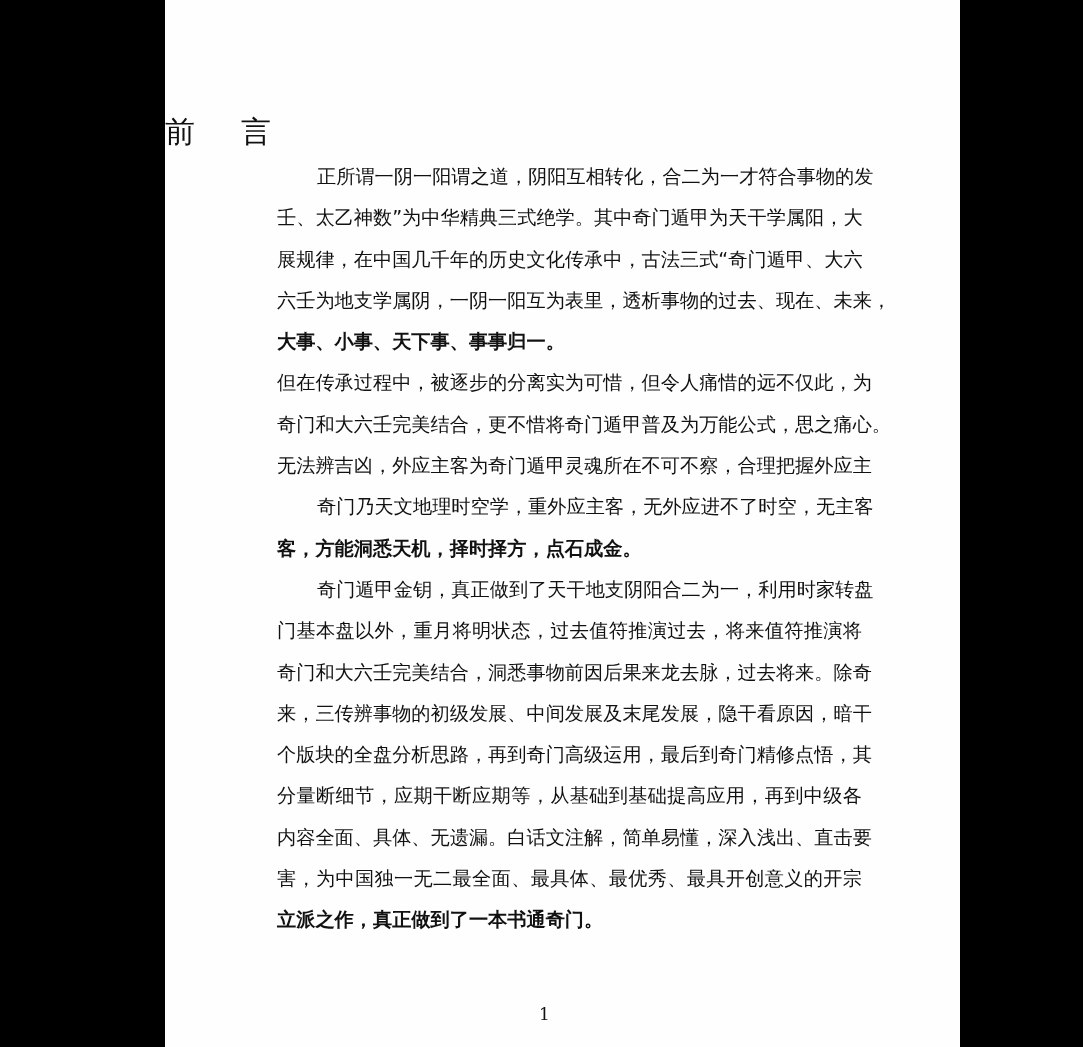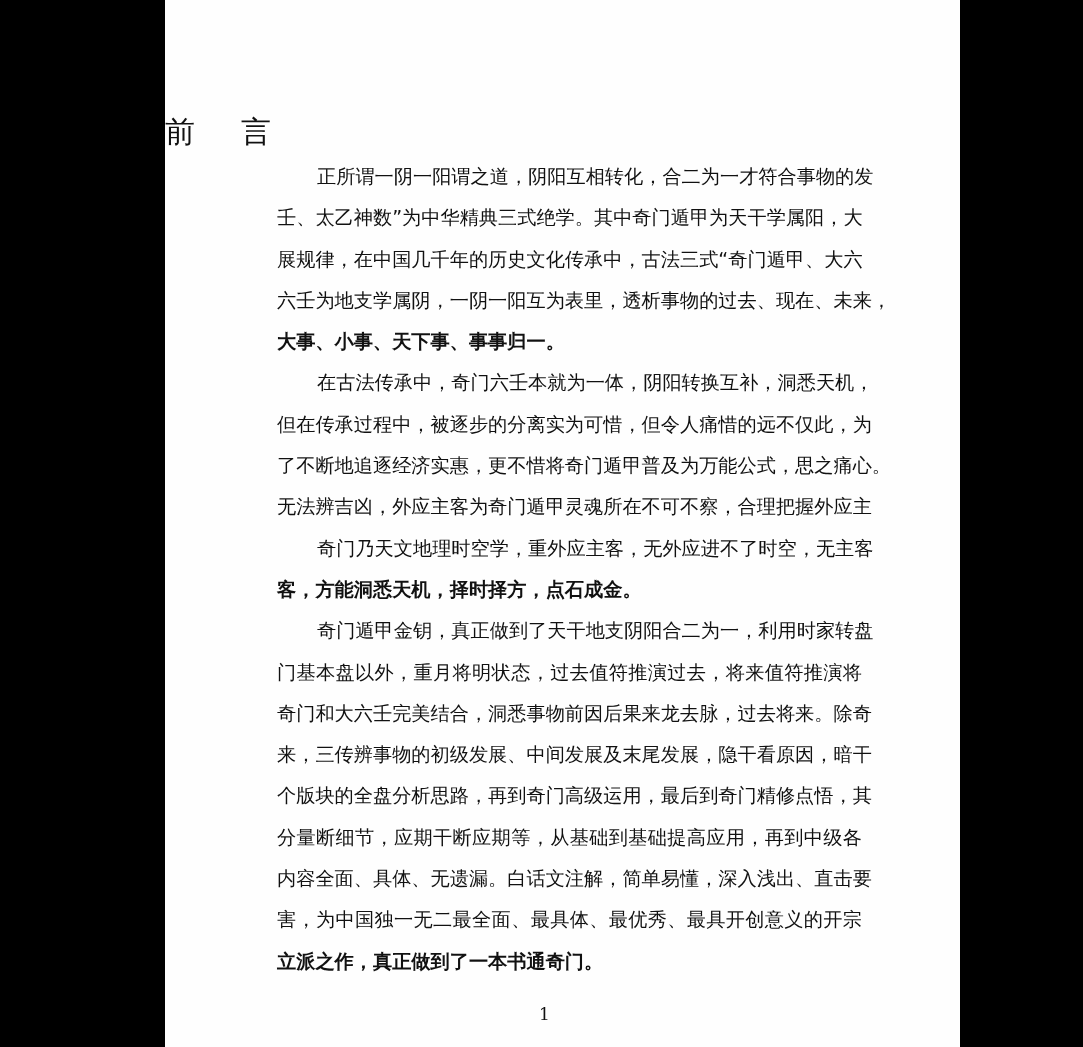--- a/index.html
+++ b/index.html
@@ -81,23 +81,22 @@
 
       <div>
         <div class="line indent">正所谓一阴一阳谓之道，阴阳互相转化，合二为一才符合事物的发</div>
         <div class="line">壬、太乙神数”为中华精典三式绝学。其中奇门遁甲为天干学属阳，大</div>
         <div class="line">展规律，在中国几千年的历史文化传承中，古法三式“奇门遁甲、大六</div>
         <div class="line">六壬为地支学属阴，一阴一阳互为表里，透析事物的过去、现在、未来，</div>
         <div class="line last">大事、小事、天下事、事事归一。</div>
       </div>
 
       <div>
-        <div class="line indent">在古法传承中，奇门六壬本就为一体，阴阳转换互补，洞悉天机，</div>
         <div class="line">但在传承过程中，被逐步的分离实为可惜，但令人痛惜的远不仅此，为</div>
-        <div class="line">了不断地追逐经济实惠，更不惜将奇门遁甲普及为万能公式，思之痛心。</div>
+        <div class="line">奇门和大六壬完美结合，更不惜将奇门遁甲普及为万能公式，思之痛心。</div>
       </div>
 
       <div>
         <div class="line">无法辨吉凶，外应主客为奇门遁甲灵魂所在不可不察，合理把握外应主</div>
         <div class="line indent">奇门乃天文地理时空学，重外应主客，无外应进不了时空，无主客</div>
         <div class="line last">客，方能洞悉天机，择时择方，点石成金。</div>
       </div>
 
       <div>
         <div class="line indent">奇门遁甲金钥，真正做到了天干地支阴阳合二为一，利用时家转盘</div>

